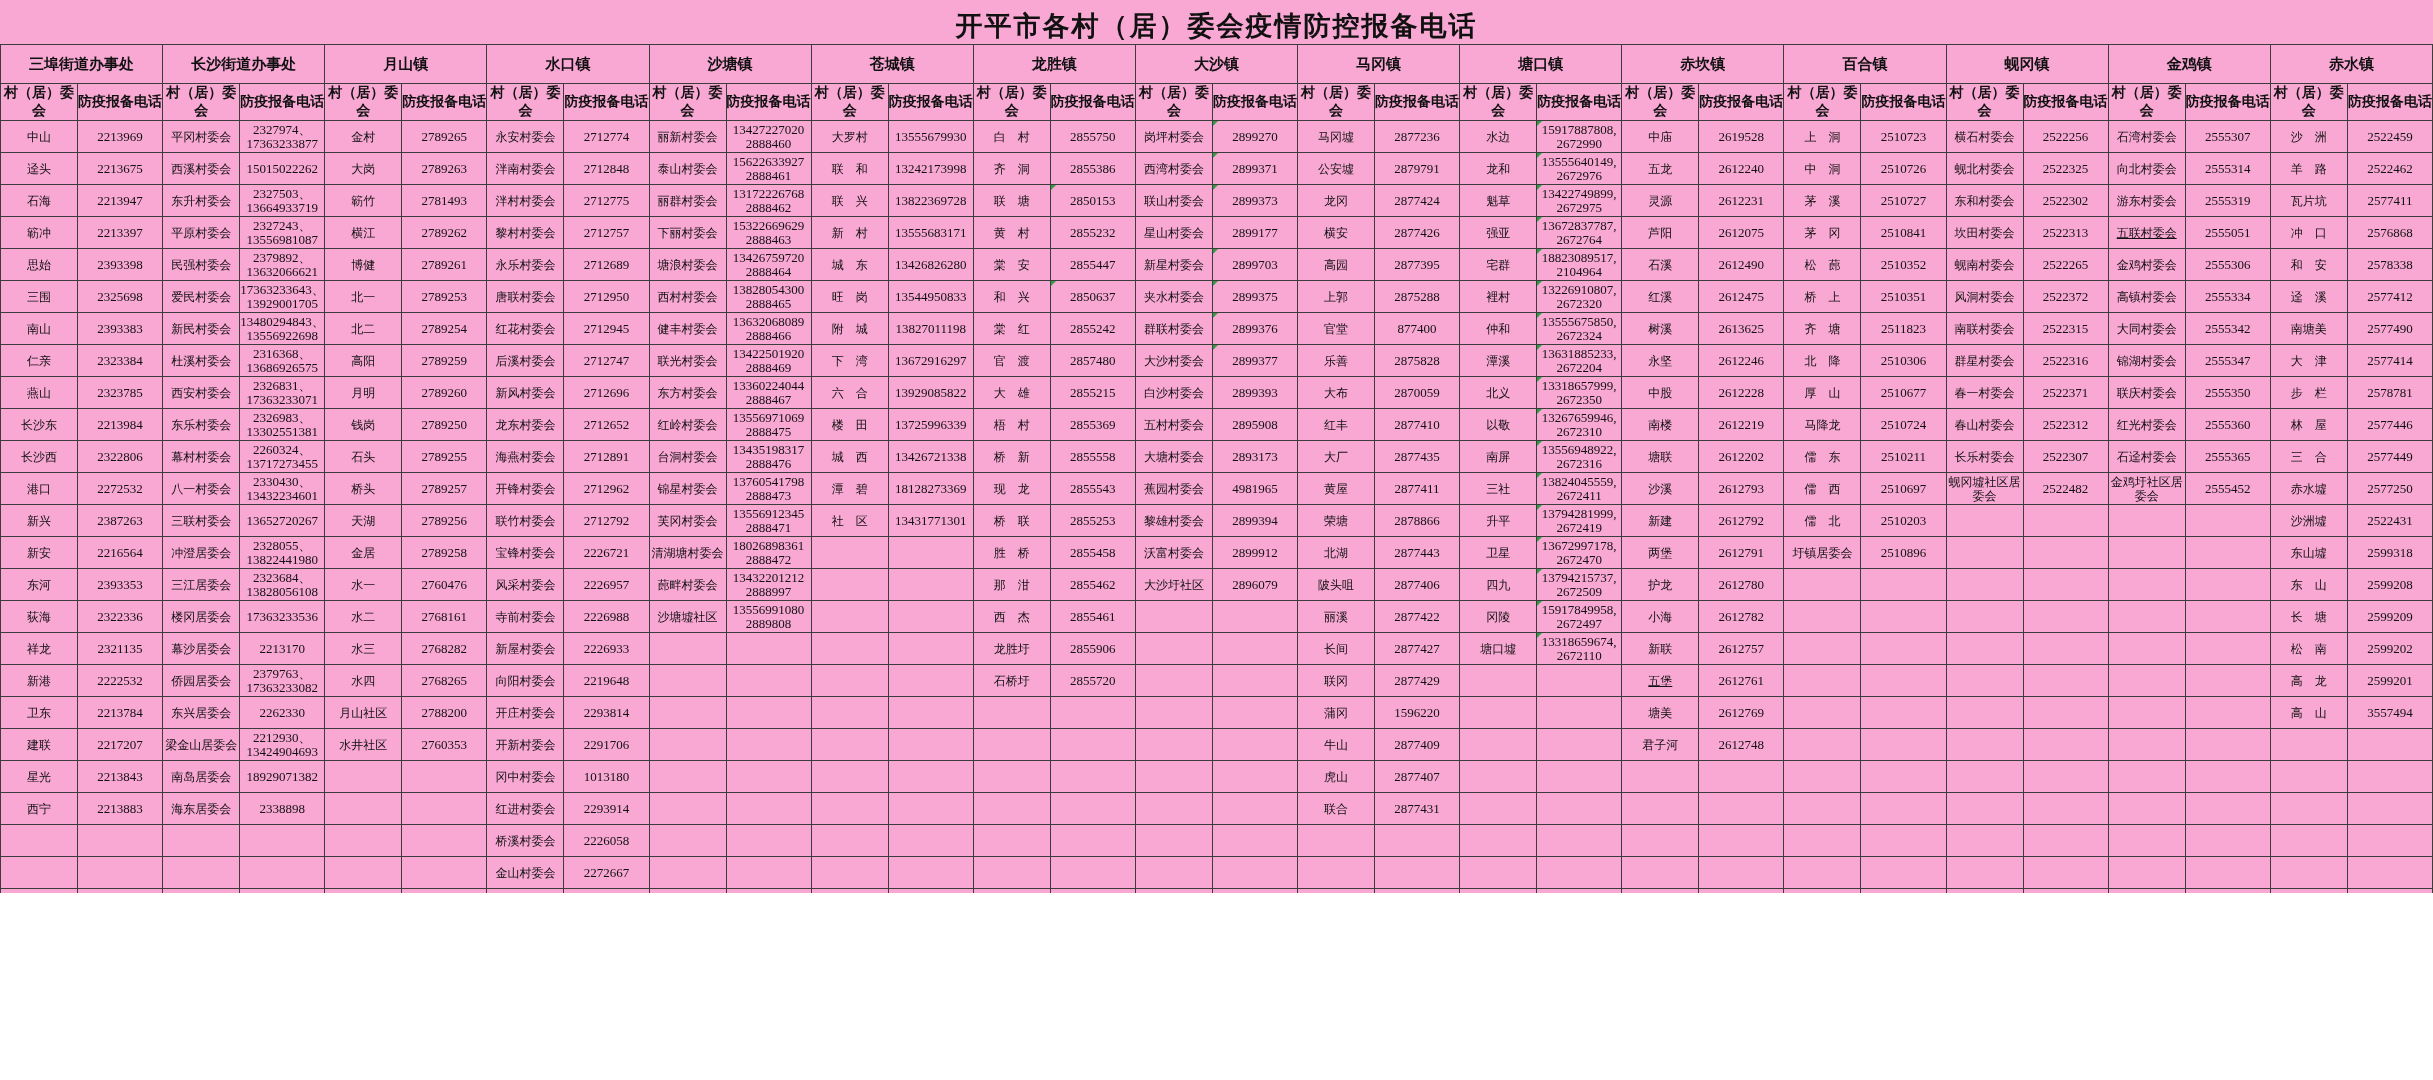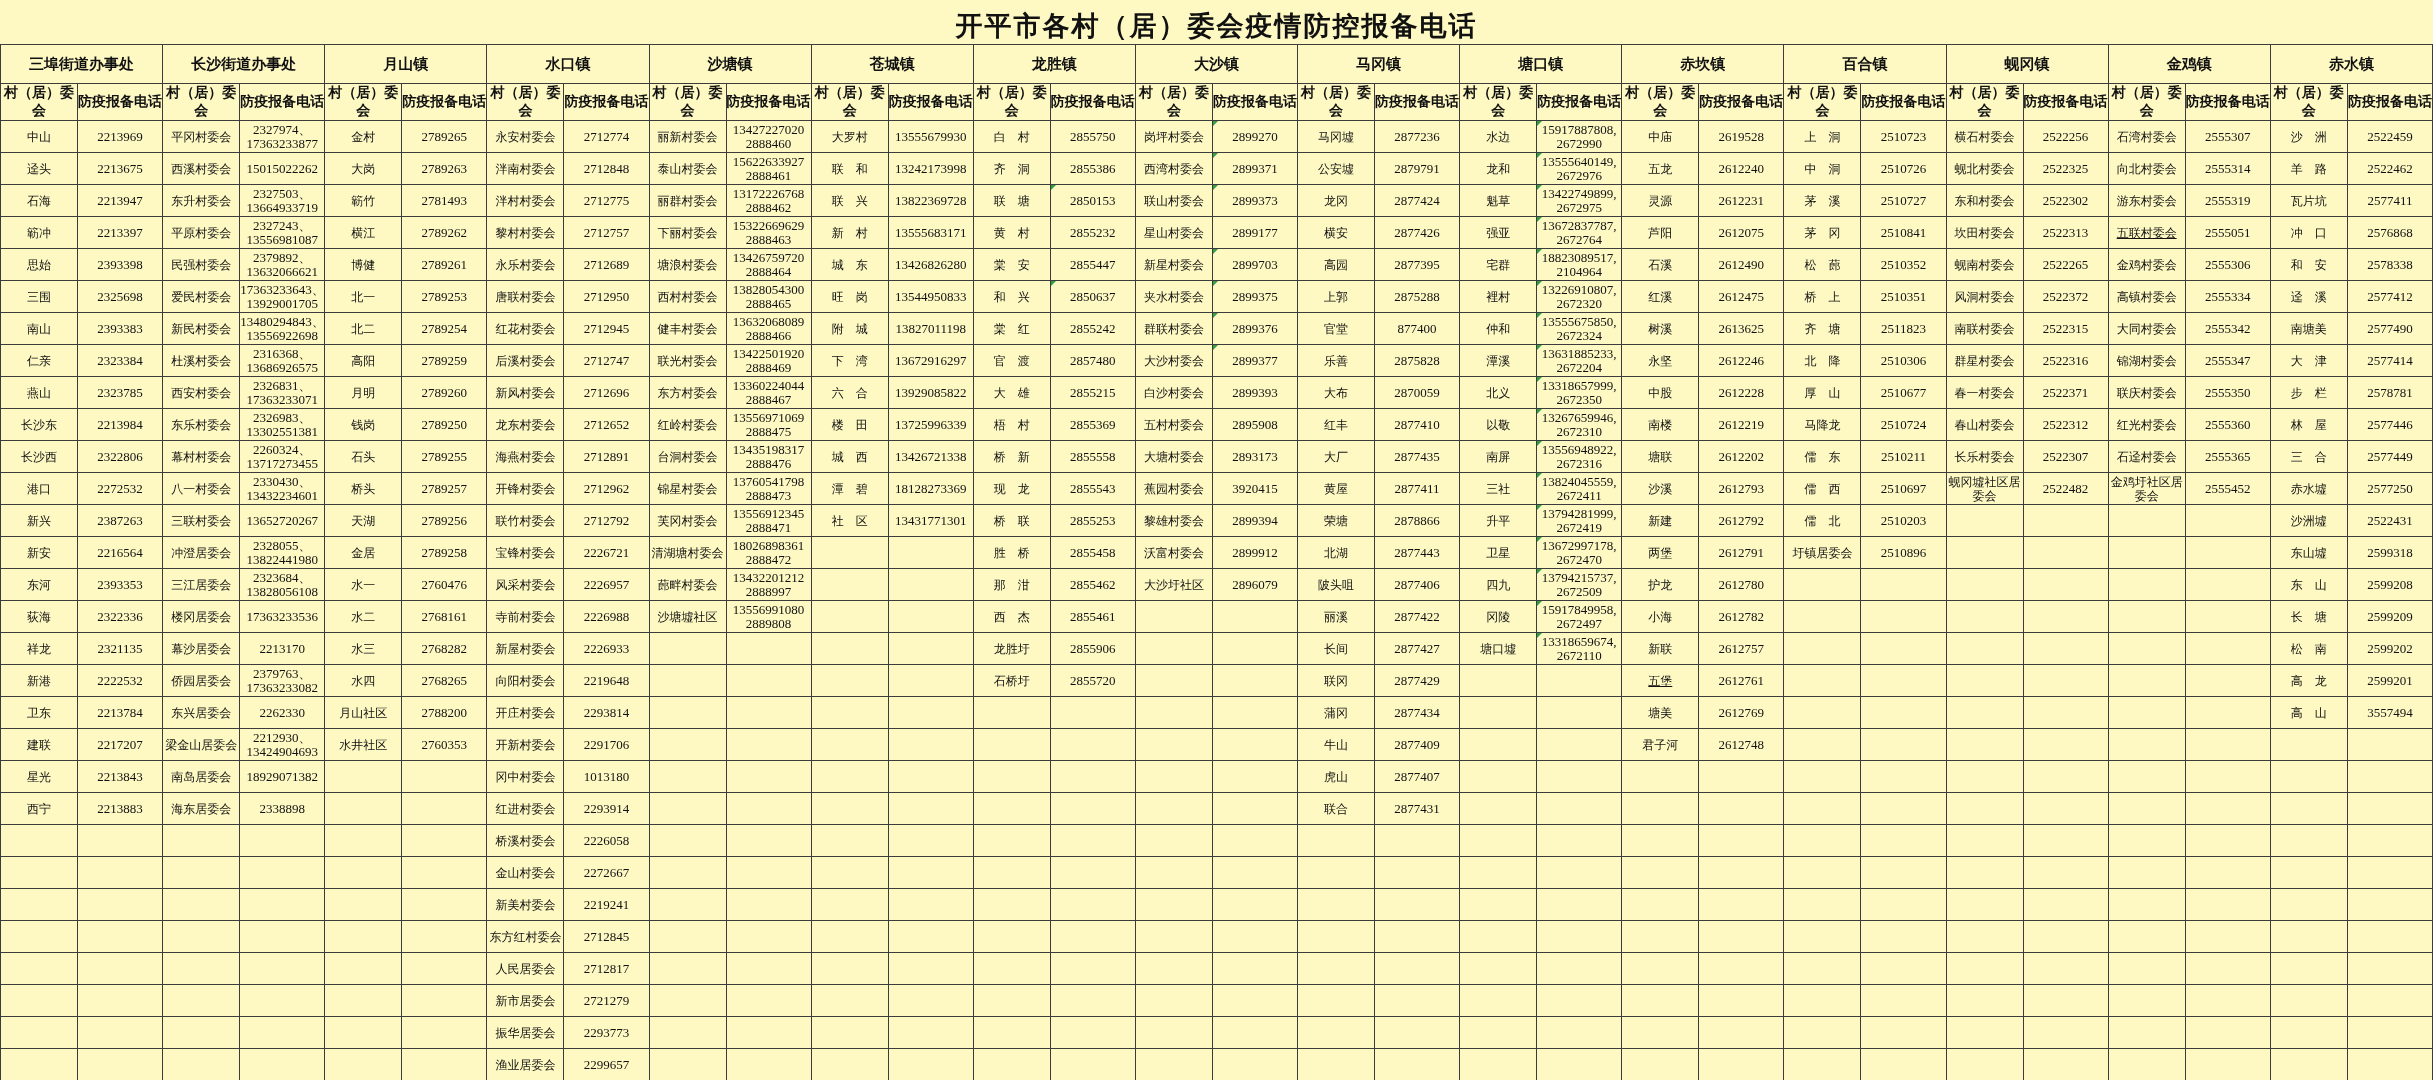--- a/index.html
+++ b/index.html
@@ -1,16 +1,16 @@
 <!DOCTYPE html>
 <html><head>
 <meta charset="utf-8">
 <style>
   html,body{margin:0;padding:0;background:#ffffff;}
-  .page{position:relative;width:2433px;height:1080px;background:#fef9c3;overflow:hidden;
+  .page{position:relative;width:2433px;height:893px;background:#f9a8d4;overflow:hidden;
         font-family:"Liberation Serif","DejaVu Serif",serif;color:#111;}
   .title{height:44px;line-height:52px;text-align:center;font-size:27px;font-weight:bold;letter-spacing:2px;}
   table.grid{border-collapse:collapse;table-layout:fixed;width:2433px;}
   col.c-name{width:77px;}
   col.c-phone{width:85px;}
   th,td{border:1px solid #3c3c3c;padding:0;margin:0;text-align:center;vertical-align:middle;overflow:hidden;}
   tr.town-row th{height:38px;font-size:15px;font-weight:bold;}
   tr.sub-row th{height:26px;font-size:14px;font-weight:bold;letter-spacing:0;}
   tbody tr{height:32px;}
   td.name{font-size:12px;line-height:14px;font-weight:normal;}
@@ -870,21 +870,21 @@
           <td class="name">潭　碧</td>
           <td class="phone">
             <span class="ln">18128273369</span>
           </td>
           <td class="name">现　龙</td>
           <td class="phone">
             <span class="ln">2855543</span>
           </td>
           <td class="name">蕉园村委会</td>
           <td class="phone">
-            <span class="ln">3920415</span>
+            <span class="ln">4981965</span>
           </td>
           <td class="name">黄屋</td>
           <td class="phone">
             <span class="ln">2877411</span>
           </td>
           <td class="name">三社</td>
           <td class="phone">
             <span class="flag"></span>
             <span class="ln">13824045559,</span>
             <span class="ln">2672411</span>
@@ -1265,21 +1265,21 @@
           <td class="name"></td>
           <td class="phone"></td>
           <td class="name"></td>
           <td class="phone"></td>
           <td class="name"></td>
           <td class="phone"></td>
           <td class="name"></td>
           <td class="phone"></td>
           <td class="name">蒲冈</td>
           <td class="phone">
-            <span class="ln">2877434</span>
+            <span class="ln">1596220</span>
           </td>
           <td class="name"></td>
           <td class="phone"></td>
           <td class="name">塘美</td>
           <td class="phone">
             <span class="ln">2612769</span>
           </td>
           <td class="name"></td>
           <td class="phone"></td>
           <td class="name"></td>

